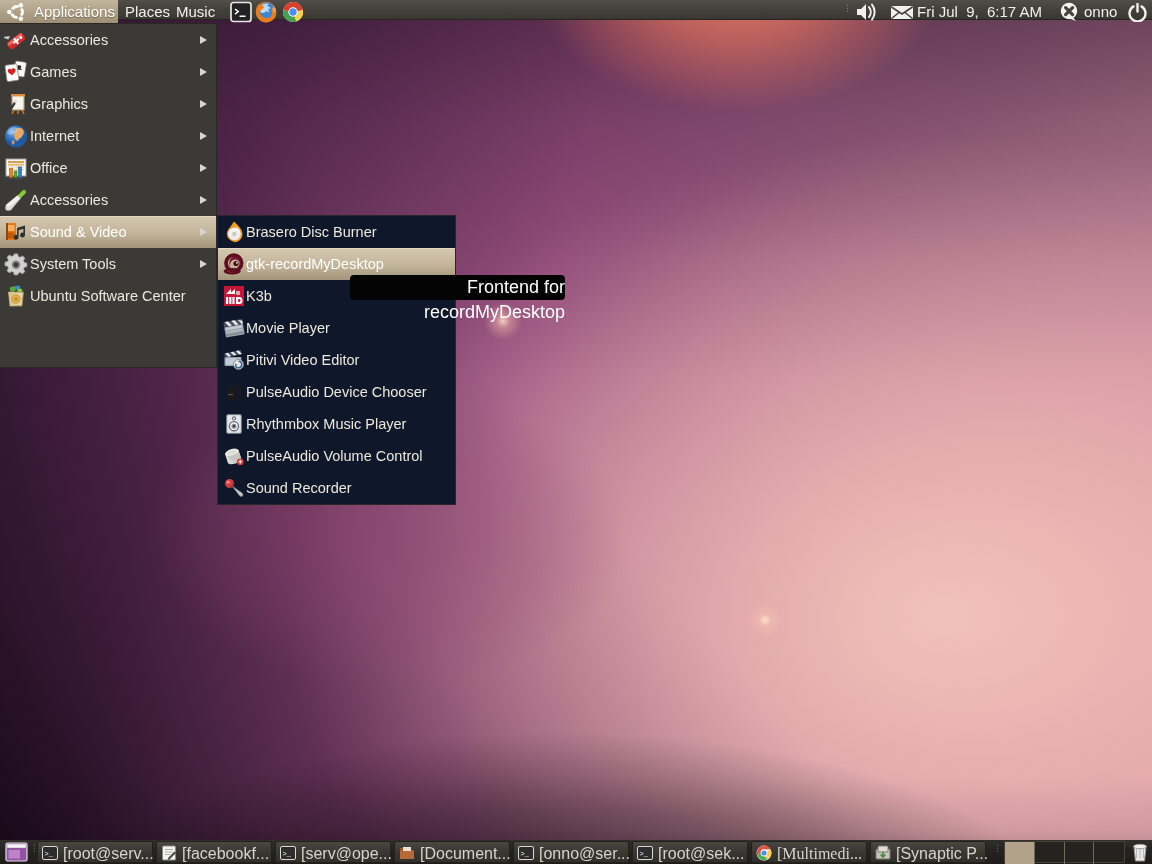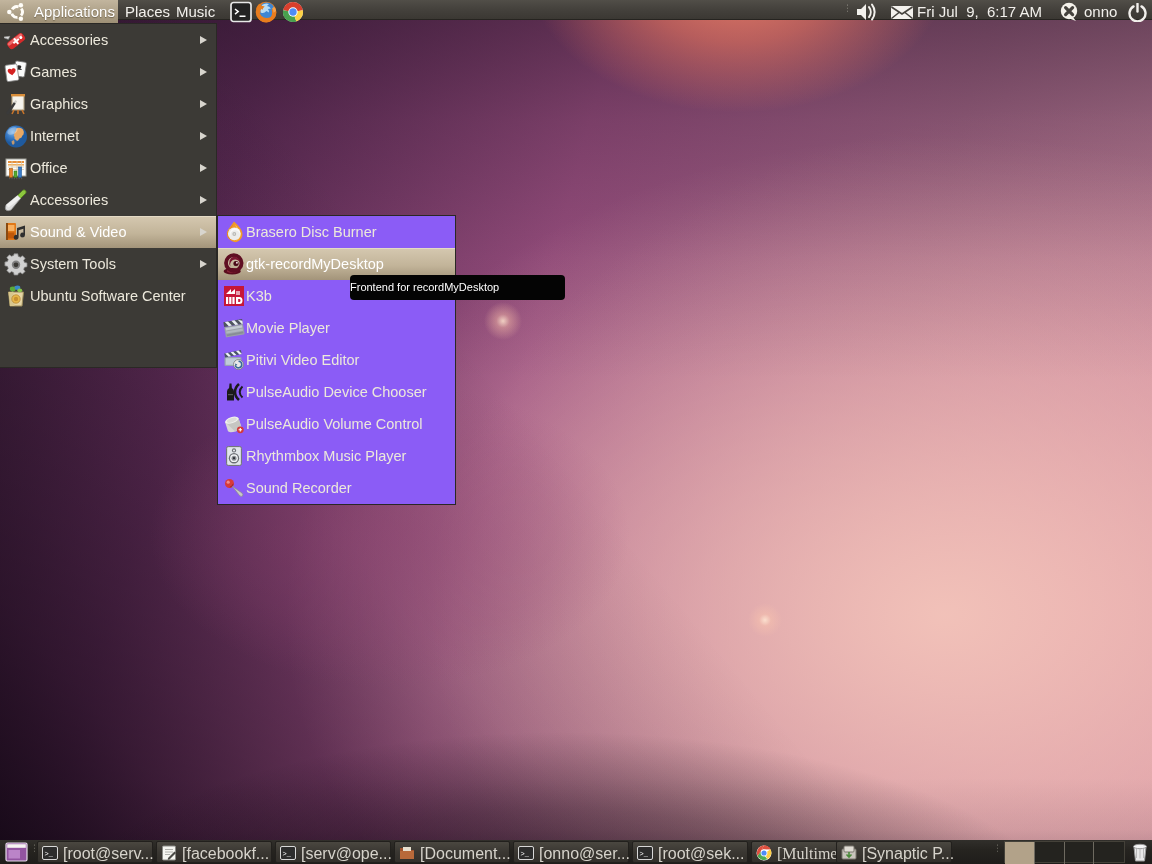--- a/index.html
+++ b/index.html
@@ -26,32 +26,32 @@
  background:linear-gradient(#c2b59e 0%,#ab9e85 60%,#9c8e74 100%)}
 #appsel span{position:absolute;left:34px;top:3px;color:#fff;text-shadow:0 1px 1px rgba(60,50,30,.5)}
 .pmenu{position:absolute;top:3px;color:#f2f0ec}
 .ticon{position:absolute;top:1px}
 
 .ptext{color:#f2f0ec}
 
 #menu{position:absolute;left:0;top:23px;width:217px;height:345px;
  background:#3c3a36;border:1px solid #2a2825;border-left:none}
 #submenu{position:absolute;left:217px;top:215px;width:239px;height:290px;
- background:#8b5cf6;border:1px solid #2a2825}
+ background:#0f172a;border:1px solid #2a2825}
 .mi{position:relative;height:32px;color:#ece8db;font-size:14.5px}
 .mi .lbl{position:absolute;left:30px;top:8px;white-space:nowrap}
 .mi .ic{position:absolute;left:4px;top:4px;width:24px;height:24px}
 .mi .arr{position:absolute;right:9px;top:12px;width:0;height:0;
  border-left:7px solid #d8d5ce;border-top:4.5px solid transparent;border-bottom:4.5px solid transparent}
 .mi.hl{background:linear-gradient(#d5c8b0 0%,#c2b499 55%,#a3947a 100%);box-shadow:inset 0 1px 0 #e4dac6;color:#fff}
 .smi .lbl{left:28px}
 .smi .ic{left:5px;top:5px;width:22px;height:22px}
 
 #tip{position:absolute;left:350px;top:275px;width:215px;height:25px;background:#040404;
- border-radius:4px;color:#fff;font-size:11px;text-align:left;line-height:25px}
+ border-radius:4px;color:#fff;font-size:18px;text-align:right;line-height:25px}
 
 #pbot{position:absolute;left:0;top:840px;width:1152px;height:24px;
  background:linear-gradient(#312f2b 0%,#262420 40%,#1f1d1a 100%);color:#d6d3cb;font-size:13px}
 .task{position:absolute;top:1px;height:22px;width:116px;
  background:linear-gradient(#4a4740 0%,#3a3732 50%,#322f2a 100%);
  border:1px solid #22201d;border-radius:2px}
 .task .ti{position:absolute;left:4px;top:3px;width:16px;height:16px}
 .task .tl{position:absolute;left:25px;top:3px;white-space:nowrap;color:#d6d3cb}
 #wsw{position:absolute;left:1004px;top:841px;height:22px;width:121px;background:#24231f;border:1px solid #444139;display:flex}
 #wsw .ws{width:30px;height:22px;border-right:1px solid #6e6a60}
@@ -297,44 +297,44 @@
   <div class="mi smi">
       <span class="ic" id="ic-pdc"><svg width="22" height="22" viewBox="0 0 22 22">
           <path d="M6.5 2.5 h2 l.4 4.5 q2.1 1 2.1 3.5 v9 h-7 v-9 q0-2.5 2.1-3.5z" fill="#1a1a1a"></path>
           <rect x="5" y="13" width="5" height="1.2" fill="#555"></rect>
           <path d="M16 3 q-4 3.5-4 8 q0 4.5 4 8" fill="none" stroke="#1a1a1a" stroke-width="2.6"></path>
           <path d="M19.5 5.5 q-2.8 2.4-2.8 5.5 q0 3.1 2.8 5.5" fill="none" stroke="#1a1a1a" stroke-width="2"></path>
         </svg></span>
       <span class="lbl">PulseAudio Device Chooser</span>
     </div>
   <div class="mi smi">
+      <span class="ic" id="ic-rhy"><svg width="22" height="22" viewBox="0 0 22 22">
+          <rect x="3.5" y="1.5" width="15" height="19" rx="1.8" fill="#c8ccd0" stroke="#74787c" stroke-width="1"></rect>
+          <rect x="4.6" y="2.6" width="12.8" height="16.8" rx="1" fill="#e2e6ea"></rect>
+          <circle cx="11" cy="13.2" r="5.2" fill="#6a6e74"></circle>
+          <circle cx="11" cy="13.2" r="3.9" fill="#f0f2f4"></circle>
+          <circle cx="11" cy="13.2" r="2.5" fill="#8a8e94"></circle>
+          <circle cx="11" cy="13.2" r="1.1" fill="#2a2e34"></circle>
+          <circle cx="11" cy="5.4" r="2.1" fill="#6a6e74"></circle>
+          <circle cx="11" cy="5.4" r="1" fill="#f0f2f4"></circle>
+        </svg></span>
+      <span class="lbl">Rhythmbox Music Player</span>
+    </div>
+  <div class="mi smi">
       <span class="ic" id="ic-pvc"><svg width="22" height="22" viewBox="0 0 22 22">
           <g transform="rotate(-18 10 11)">
             <path d="M3 7 h14 v9 a7 2.8 0 0 1-14 0z" fill="#d8d8d4"></path>
             <path d="M3 7 h14 v9 a7 2.8 0 0 1-7 2.8z" fill="#c6c6c2"></path>
             <ellipse cx="10" cy="7" rx="7" ry="3" fill="#f2f2ee"></ellipse>
             <ellipse cx="10" cy="7" rx="5.2" ry="2.1" fill="#dcdcd8"></ellipse>
           </g>
           <circle cx="17.3" cy="16.8" r="3.4" fill="#d43a3a"></circle>
           <path d="M15.6 16.8 h3.4 M17.3 15.1 v3.4" stroke="#fff" stroke-width="1.1"></path>
         </svg></span>
       <span class="lbl">PulseAudio Volume Control</span>
-    </div>
-  <div class="mi smi">
-      <span class="ic" id="ic-rhy"><svg width="22" height="22" viewBox="0 0 22 22">
-          <rect x="3.5" y="1.5" width="15" height="19" rx="1.8" fill="#c8ccd0" stroke="#74787c" stroke-width="1"></rect>
-          <rect x="4.6" y="2.6" width="12.8" height="16.8" rx="1" fill="#e2e6ea"></rect>
-          <circle cx="11" cy="13.2" r="5.2" fill="#6a6e74"></circle>
-          <circle cx="11" cy="13.2" r="3.9" fill="#f0f2f4"></circle>
-          <circle cx="11" cy="13.2" r="2.5" fill="#8a8e94"></circle>
-          <circle cx="11" cy="13.2" r="1.1" fill="#2a2e34"></circle>
-          <circle cx="11" cy="5.4" r="2.1" fill="#6a6e74"></circle>
-          <circle cx="11" cy="5.4" r="1" fill="#f0f2f4"></circle>
-        </svg></span>
-      <span class="lbl">Rhythmbox Music Player</span>
     </div>
   <div class="mi smi">
       <span class="ic" id="ic-rec"><svg width="22" height="22" viewBox="0 0 22 22">
           <circle cx="6.5" cy="6.5" r="4.5" fill="#d83a3a"></circle>
           <circle cx="5.2" cy="5.2" r="1.6" fill="#f08a8a"></circle>
           <path d="M9 9 L19 16 q1.5 1.5.5 3 q-1.5 1-3-.5 L9.5 9.5z" fill="#c8c8c8" stroke="#8a8a8a" stroke-width=".7"></path>
           <path d="M10.2 6.8 a4.5 4.5 0 0 1-3.4 3.4" fill="none" stroke="#9a2a2a" stroke-width="1"></path>
         </svg></span>
       <span class="lbl">Sound Recorder</span>
     </div>
@@ -416,20 +416,20 @@
         <path d="M8 0.5 a7.5 7.5 0 0 1 6.5 3.75 H8 Z" fill="#dd4f3e"></path>
         <path d="M14.5 4.2 a7.5 7.5 0 0 1-3 10 L8.4 8.5 Z" fill="#ffce44"></path>
         <path d="M11.4 14.3 a7.5 7.5 0 0 1-10-3.4 L4.9 6 Z" fill="#4eaa51"></path>
         <path d="M1.5 10.9 A7.5 7.5 0 0 1 8 .5 L4.9 6.2 Z" fill="#dd4f3e"></path>
         <path d="M8 .5 a7.5 7.5 0 0 1 6.5 3.75 H8 A4 4 0 0 0 4.3 7 Z" fill="#dd4f3e"></path>
         <circle cx="8" cy="8" r="3.4" fill="#fff"></circle>
         <circle cx="8" cy="8" r="2.6" fill="#4e8cf7"></circle>
       </svg></span>
     <span class="tl">[Multimedi...</span>
   </div>
-<div class="task abs" style="left: 836px; top: 841px;">
+<div class="task abs" style="left: 870px; top: 841px;">
     <span class="ti"><svg width="16" height="16" viewBox="0 0 16 16">
         <rect x="1" y="4" width="14" height="10" rx="1" fill="#c8c4bc" stroke="#7a766e" stroke-width="1"></rect>
         <rect x="3" y="1" width="10" height="6" rx="1" fill="#e0dcd4" stroke="#7a766e" stroke-width="1"></rect>
         <path d="M8 7 v5 M5.5 9.5 L8 12 L10.5 9.5" stroke="#4a8a3a" stroke-width="1.6" fill="none"></path>
       </svg></span>
     <span class="tl">[Synaptic P...</span>
   </div>
 
 </body></html>

